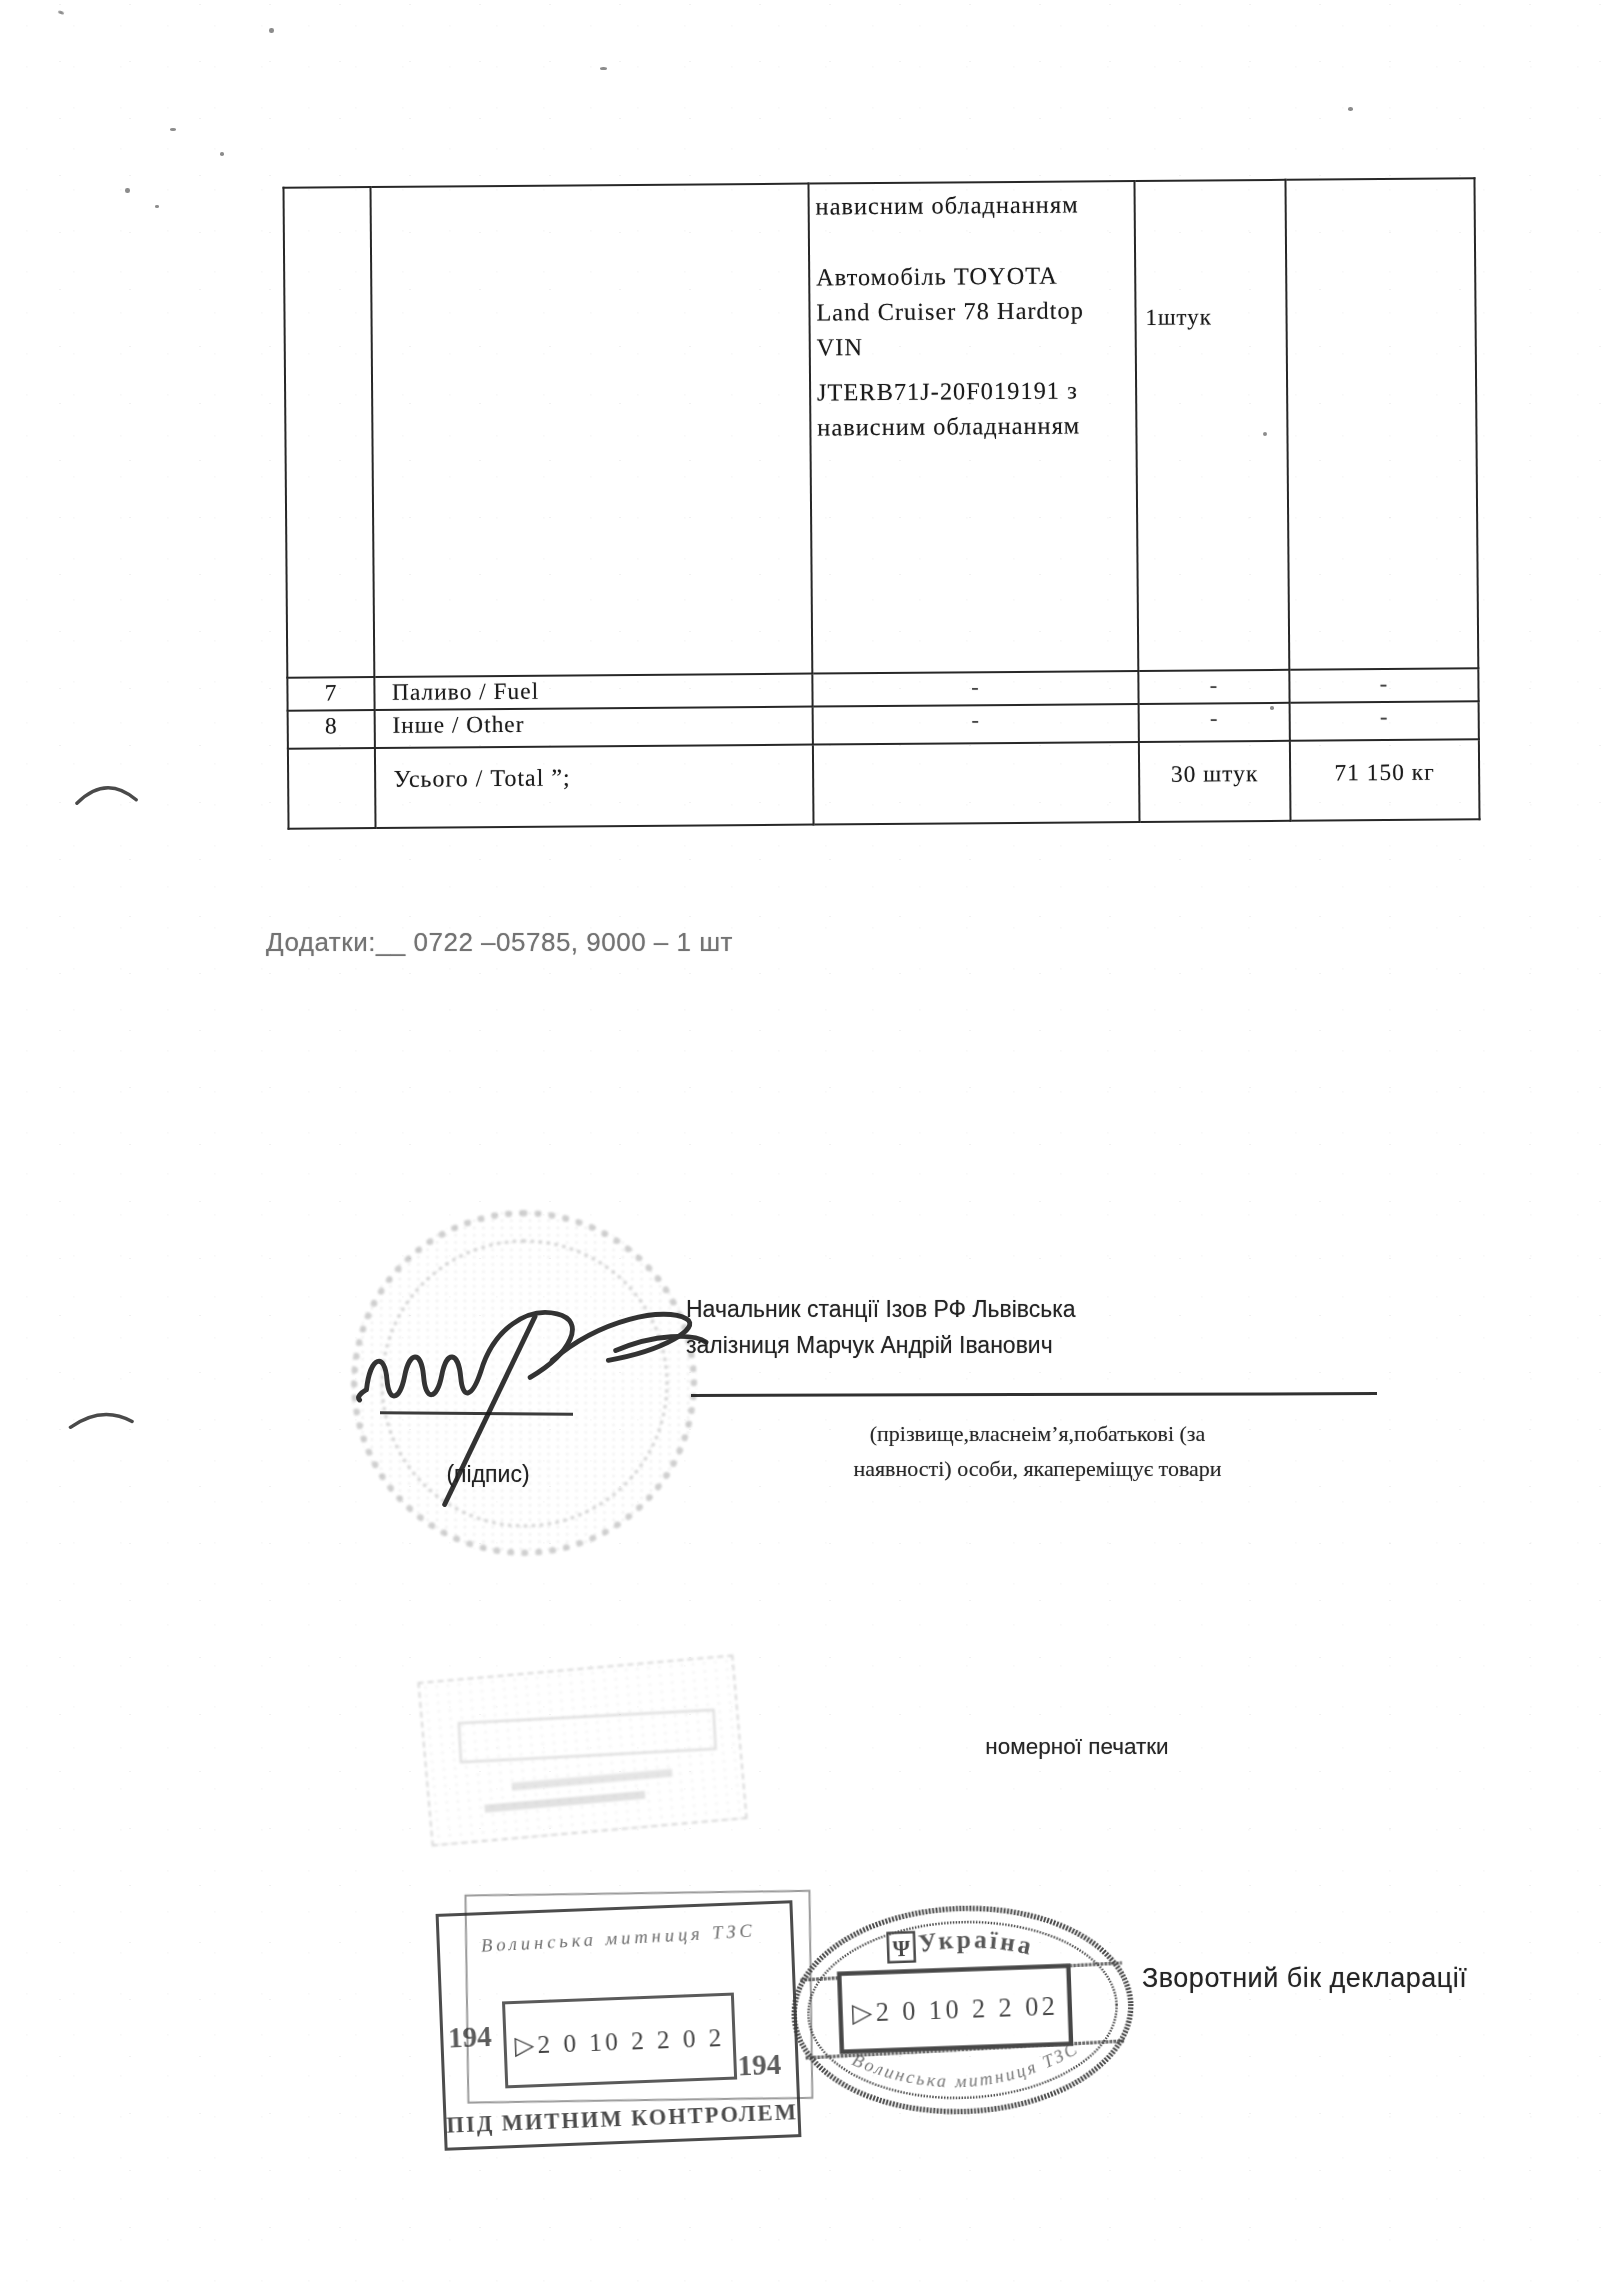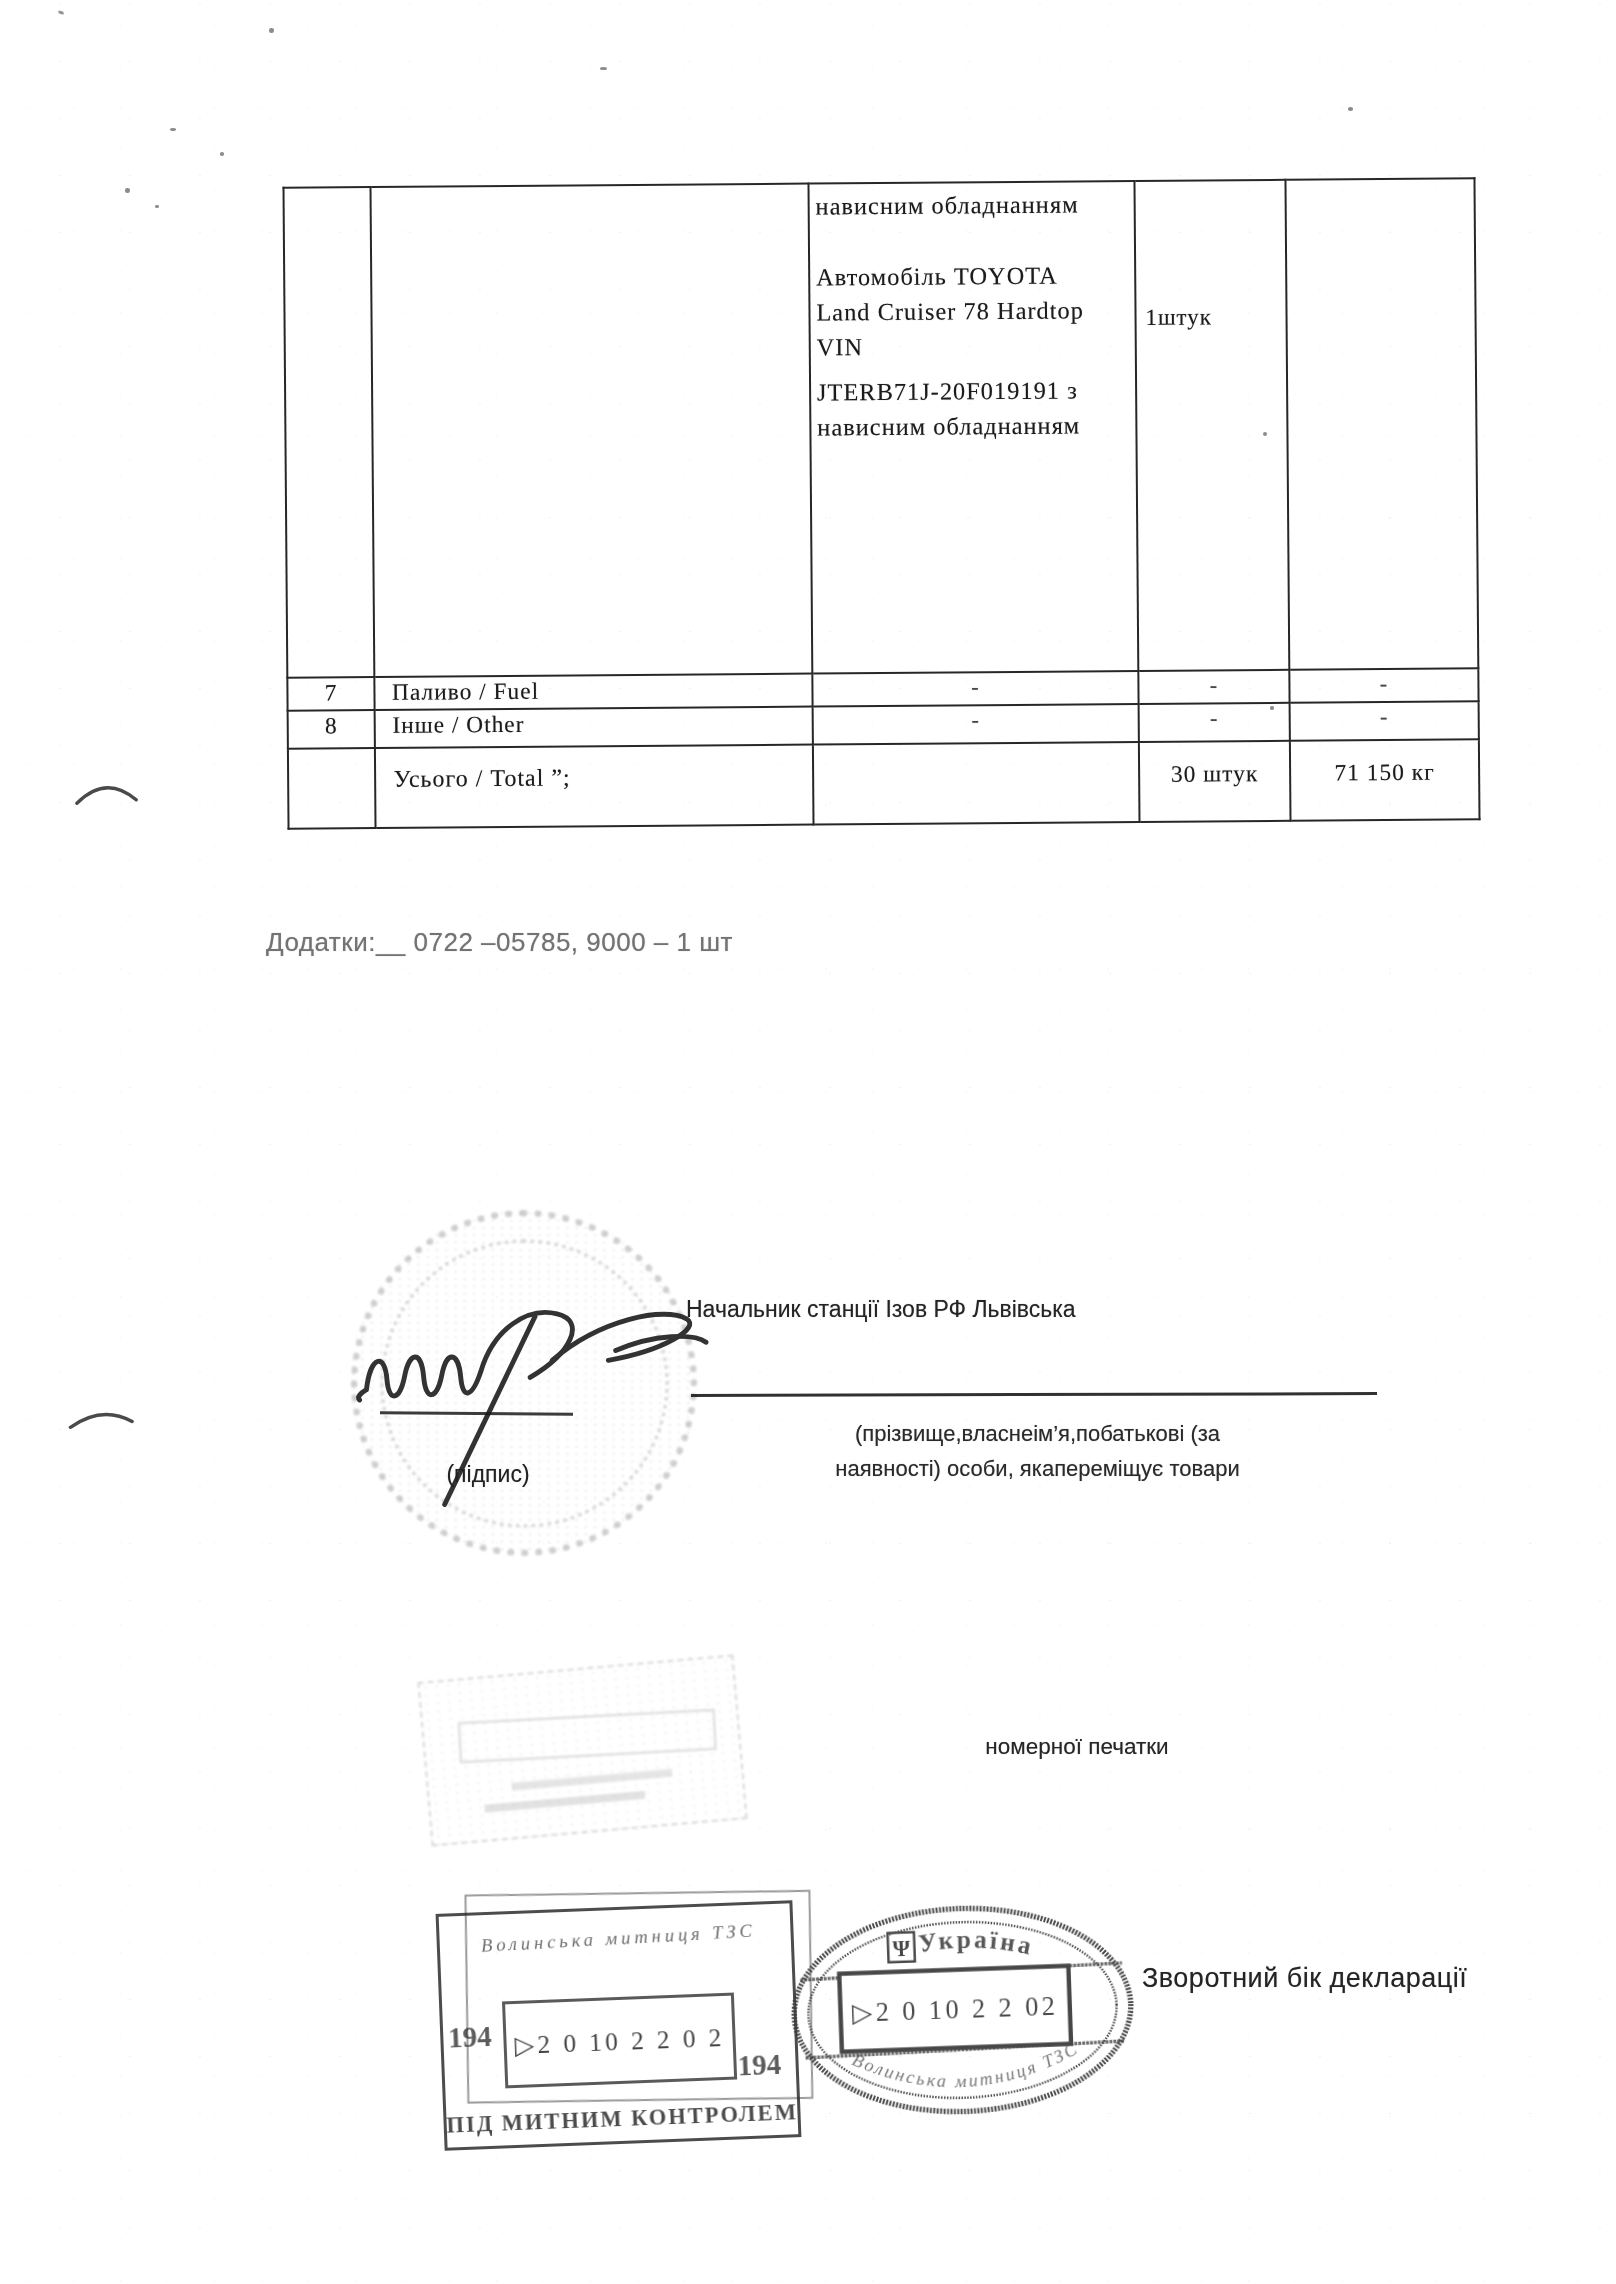--- a/index.html
+++ b/index.html
@@ -31,21 +31,21 @@
   .total-val{padding-top:17.6px;text-align:center;font-size:23.4px;vertical-align:top;}
 
   
   .attachments{position:absolute;left:266px;top:927px;font-family:"Liberation Sans",sans-serif;
         font-size:26px;letter-spacing:0.5px;color:#737373;}
   .official-name{position:absolute;left:686px;top:1291px;width:635px;
         font-family:"Liberation Sans",sans-serif;font-size:23px;line-height:36px;color:#242424;}
   .sig-rule{position:absolute;left:691px;top:1393px;width:686px;height:3.4px;
         background:rgba(20,20,20,.88);transform:rotate(-0.15deg);}
   .official-caption{position:absolute;left:698px;top:1416px;width:679px;text-align:center;
-        font-family:Liberation Sans, sans-serif;font-size:22px;line-height:35px;color:#2a2a2a;}
+        font-family:Liberation Serif, serif;font-size:22px;line-height:35px;color:#2a2a2a;}
   .seal-place{position:absolute;left:845px;top:1729px;width:464px;text-align:center;
         font-family:"Liberation Sans",sans-serif;font-size:22.5px;line-height:36px;color:#262626;}
   .back-note{position:absolute;left:1142px;top:1963px;font-family:"Liberation Sans",sans-serif;
         font-size:27px;letter-spacing:0.5px;color:#242424;}
   .podpis{position:absolute;left:405px;top:1461px;width:166px;text-align:center;
         font-family:"Liberation Sans",sans-serif;font-size:23px;color:#222;}
   .sig-underline{position:absolute;left:380px;top:1412px;width:193px;height:3.4px;
         background:rgba(25,25,25,.85);transform:rotate(0.4deg);}
 
   
@@ -161,20 +161,21 @@
       <path d="M 430 205 C 530 120 660 95 705 120 C 735 138 660 185 545 205"></path>
       <path d="M 560 185 C 640 150 720 150 745 168"></path>
       <path d="M 395 115 L 210 500"></path>
     </g>
   </svg>
   <div class="sig-underline"></div>
   <div class="podpis scan">(підпис)</div>
 
   <div class="official-name scan">
     <div>Начальник станції Ізов РФ Львівська</div>
+    <div>залізниця   Марчук Андрій Іванович</div>
   </div>
   <div class="sig-rule"></div>
   <div class="official-caption scan">
     <div>(прізвище,власнеім’я,побатькові (за</div>
     <div>наявності) особи, якапереміщує товари</div>
   </div>
 
   <div class="stamp-faded"></div>
 
   <div class="seal-place scan">

